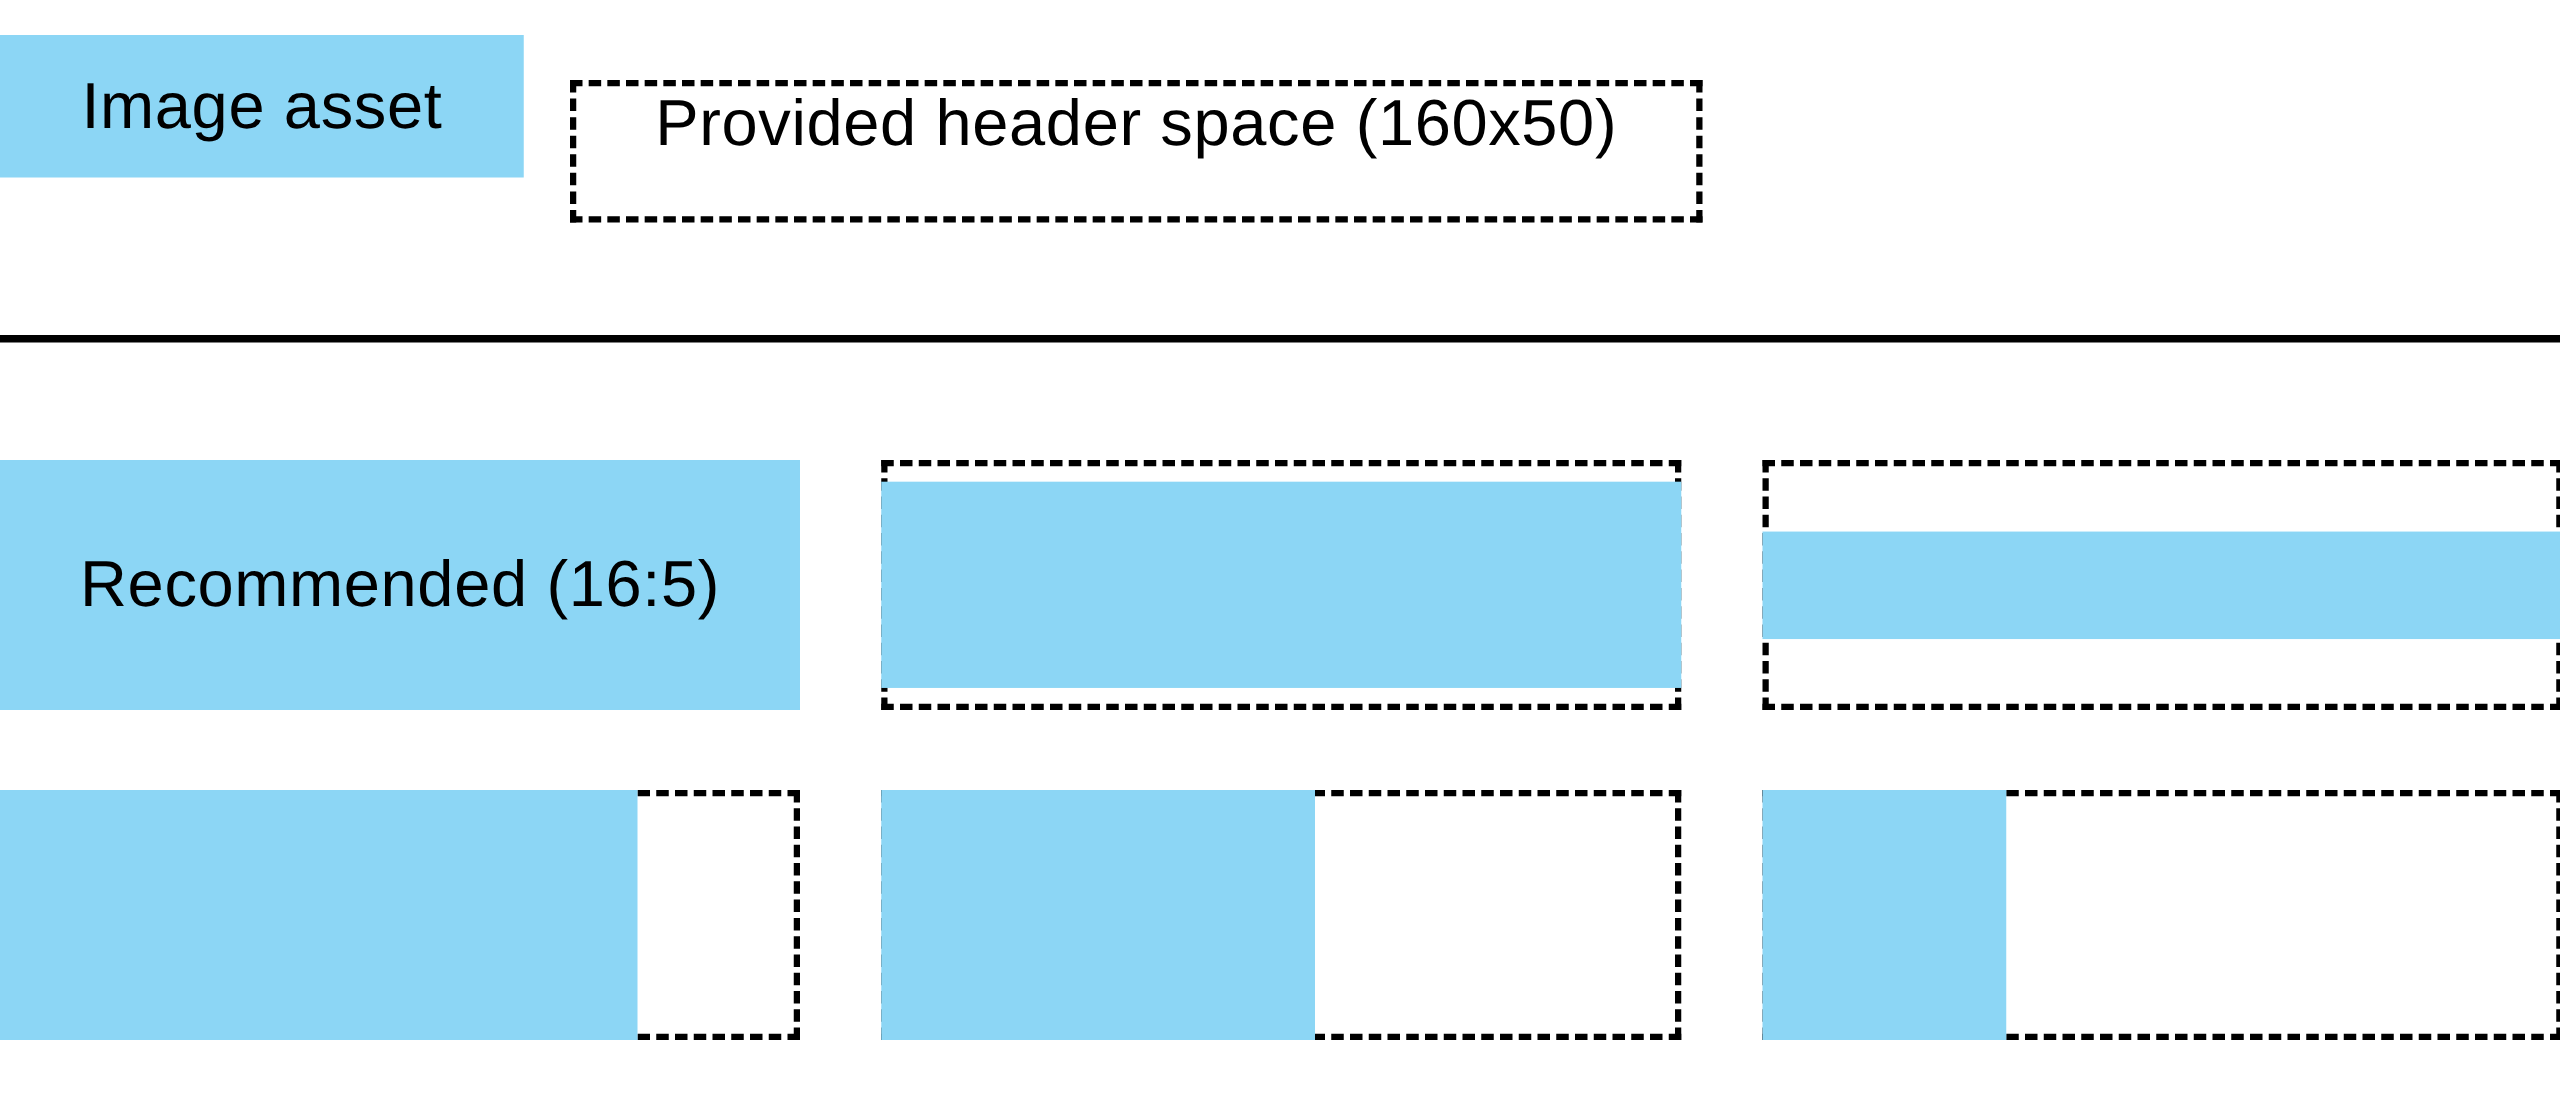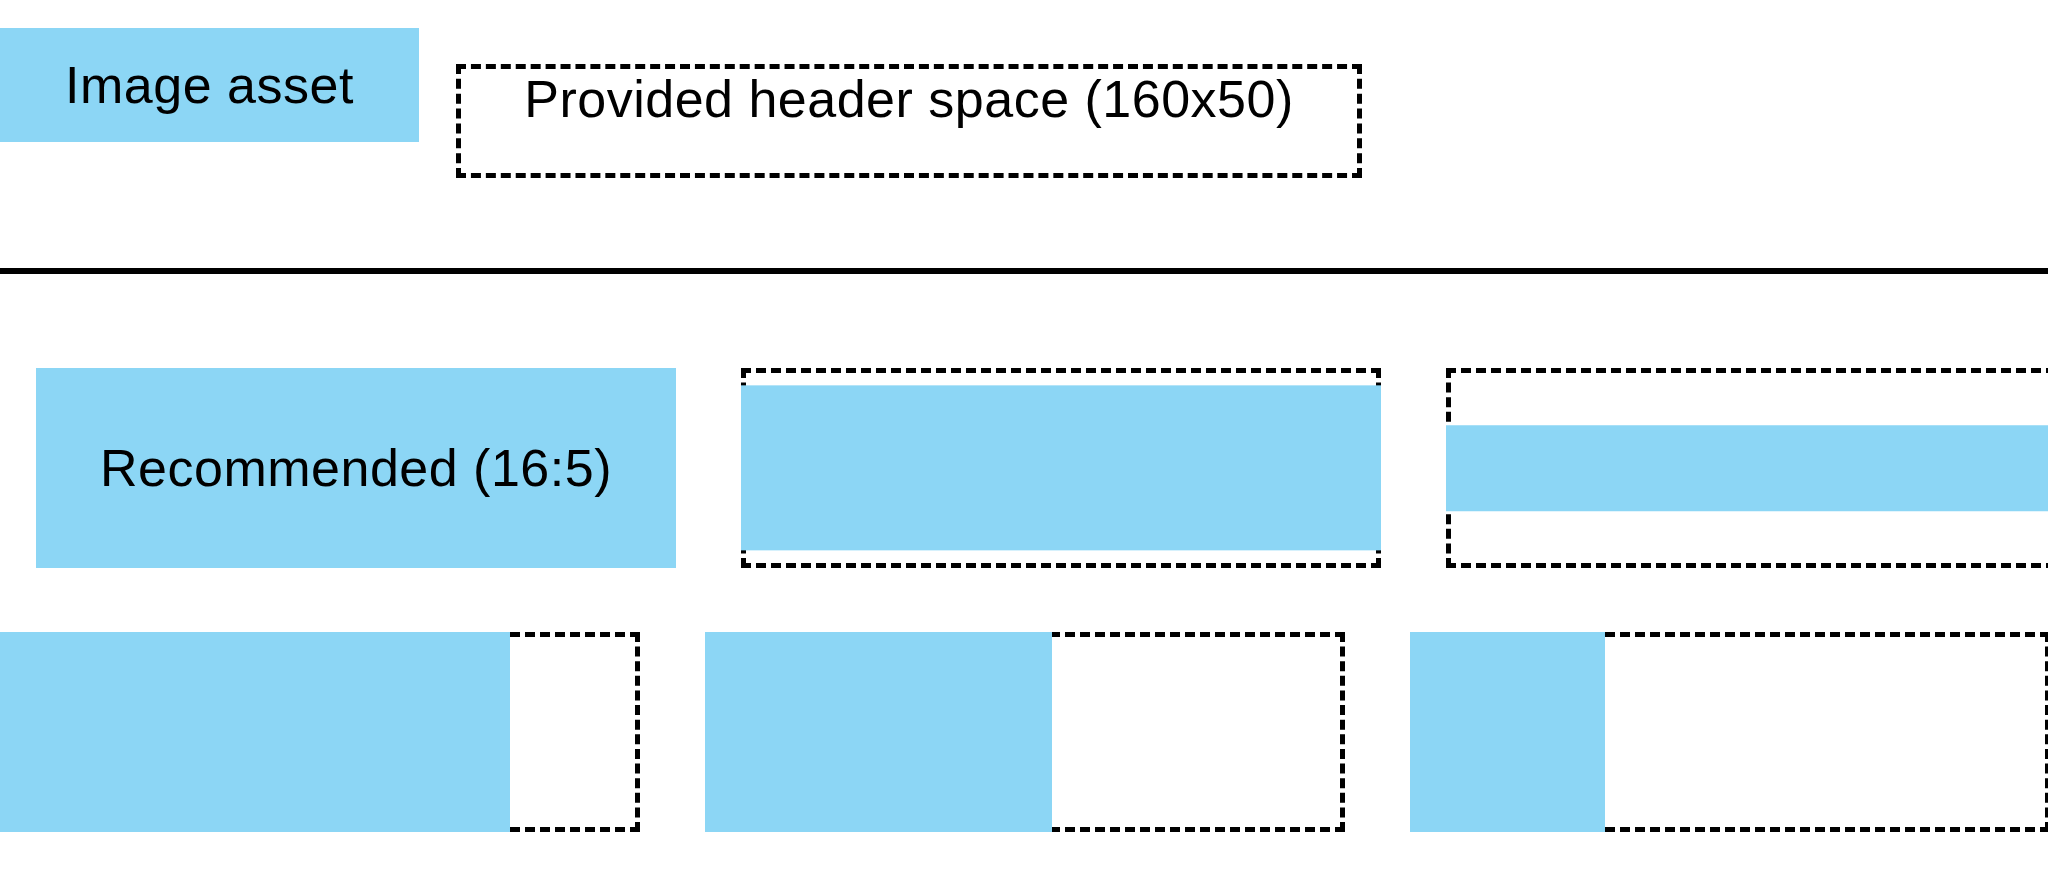--- a/index.html
+++ b/index.html
@@ -39,21 +39,21 @@
   .divider{
     position:absolute;left:0;top:268px;width:2048px;height:6px;
     background:var(--outline);
   }
   
   .tile{
     position:absolute;width:640px;height:200px;
     border:5px dashed var(--outline);box-sizing:border-box;
     background:#fff;
   }
-  .r1{top:368px;margin-left:36px;}
+  .r1{top:368px;}
   .r2{top:632px;}
   .c1{left:0;}
   .c2{left:705px;}
   .c3{left:1410px;}
   .fill{position:absolute;background:var(--asset-fill);}
   .fill-all{inset:-5px;}
   .fill-w{left:-5px;right:-5px;top:50%;transform:translateY(-50%);} 
   .fill-h{left:-5px;top:-5px;bottom:-5px;}                          
   .tile-label-wrap{
     position:absolute;inset:0;

